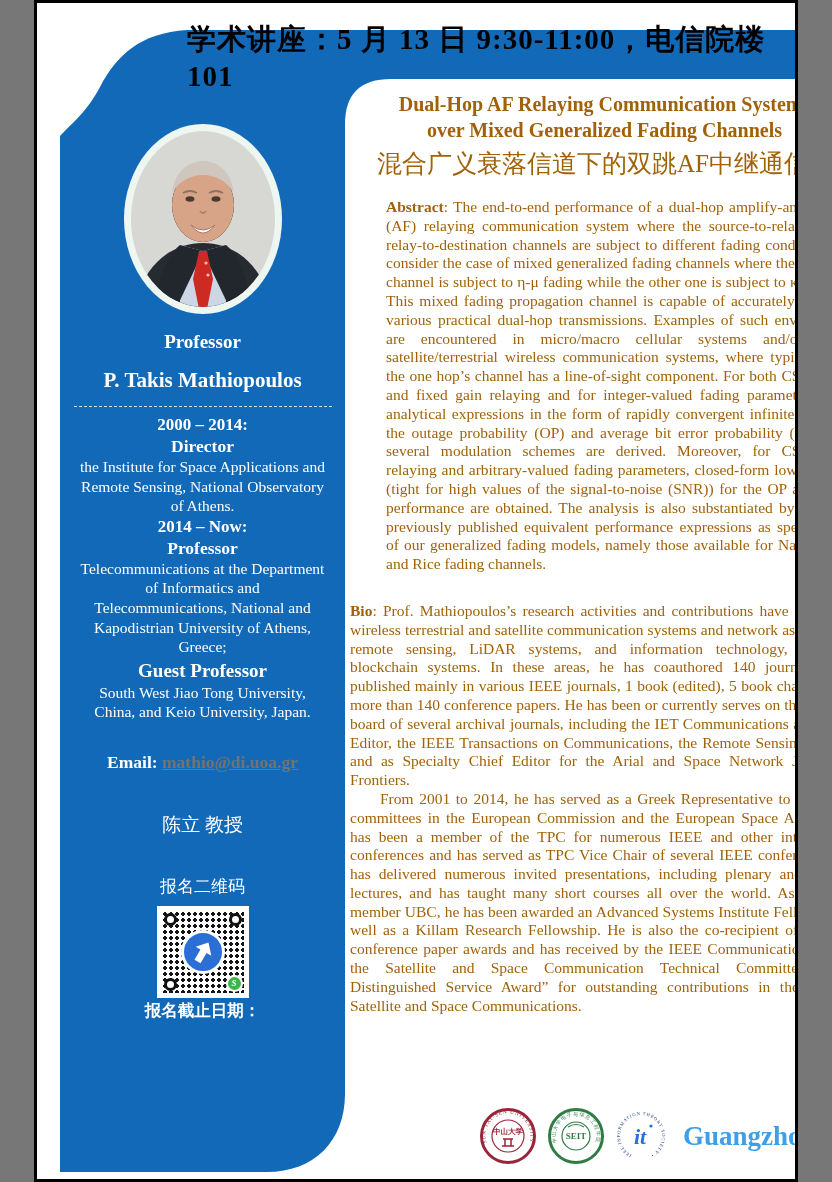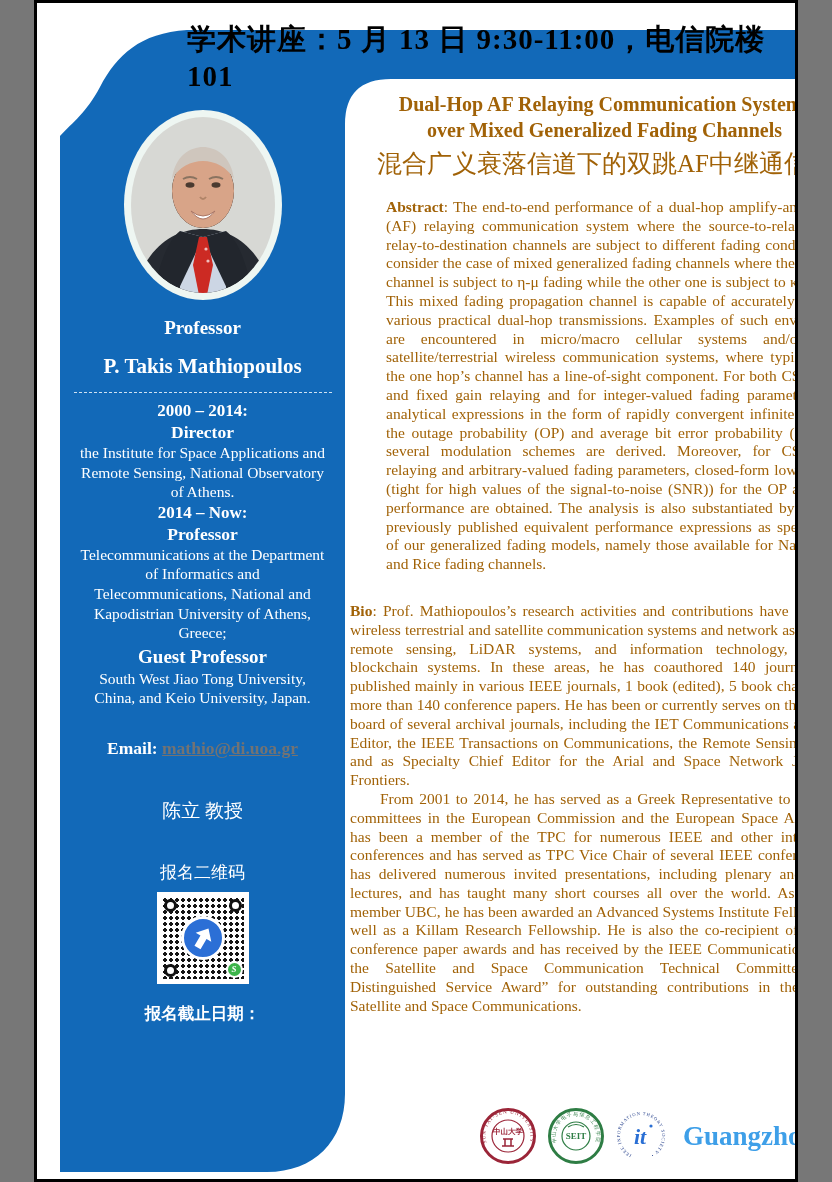--- a/index.html
+++ b/index.html
@@ -10,21 +10,21 @@
   }
   .bg-shape{position:absolute;left:0;top:0;width:832px;height:1182px;z-index:0;}
   
   .banner{
     position:absolute; left:150px; right:8px; top:30px; height:46px; z-index:2;
     display:flex; align-items:center; justify-content:center;
     font-size:29px; font-weight:bold; color:#000; letter-spacing:1px;
   }
   
   .sidebar{
-    position:absolute; left:23px; top:106px; width:285px; z-index:2;
+    position:absolute; left:23px; top:120px; width:285px; z-index:2;
     color:#fff; text-align:center;
   }
   .portrait{width:160px;height:192px;margin:0 auto;display:block;}
   .prof-title{margin-top:16px;font-size:19px;font-weight:bold;}
   .prof-name{margin-top:15px;font-size:21px;font-weight:bold;}
   .divider{width:258px;margin:13px auto 7px;border-top:1px dashed rgba(255,255,255,.8);height:0;}
   .period{font-size:17px;font-weight:bold;line-height:21px;}
   .role{font-size:17.5px;font-weight:bold;line-height:22px;}
   .role-big{font-size:19px;font-weight:bold;line-height:24px;margin-top:2px;}
   .detail{font-size:15.5px;line-height:19.6px;padding:0 19px;}
@@ -37,21 +37,21 @@
      background-image:radial-gradient(#151515 38%, transparent 42%);
      background-size:6px 6px;}
   .qr-finder{position:absolute;width:13px;height:13px;border:3px solid #111;border-radius:50%;background:#fff;box-sizing:border-box;}
   .qr-f-tl{left:7px;top:7px;} .qr-f-tr{right:7px;top:7px;} .qr-f-bl{left:7px;bottom:7px;}
   .qr-logo{position:absolute;left:50%;top:50%;width:44px;height:44px;margin:-22px 0 0 -22px;
      background:#2b6fd6;border-radius:50%;border:3px solid #fff;box-sizing:border-box;
      display:flex;align-items:center;justify-content:center;}
   .qr-badge{position:absolute;right:6px;bottom:6px;width:17px;height:17px;border-radius:50%;
      background:#3cb54a;border:2px solid #fff;box-sizing:border-box;color:#fff;
      font-size:9px;font-weight:bold;line-height:13px;text-align:center;font-style:italic;}
-  .deadline{margin-top:18px;font-size:16.5px;font-weight:bold;line-height:23px;}
+  .deadline{margin-top:1px;font-size:16.5px;font-weight:bold;line-height:23px;}
   
   .main{position:absolute;left:313px;top:88px;width:509px;z-index:2;color:#a16207;}
   .title-en{font-size:20px;font-weight:bold;text-align:center;line-height:26px;}
   .title-zh{font-size:25px;font-weight:normal;text-align:right;line-height:36px;margin-top:3px;}
   .para{font-size:15.5px;line-height:18.8px;text-align:justify;}
   .abstract{margin-top:16px;margin-left:36px;}
   .bio{margin-top:28px;}
   .bio-p2{text-indent:30px;font-family:Liberation Serif, serif;}
   .plabel{font-weight:bold;}
   

